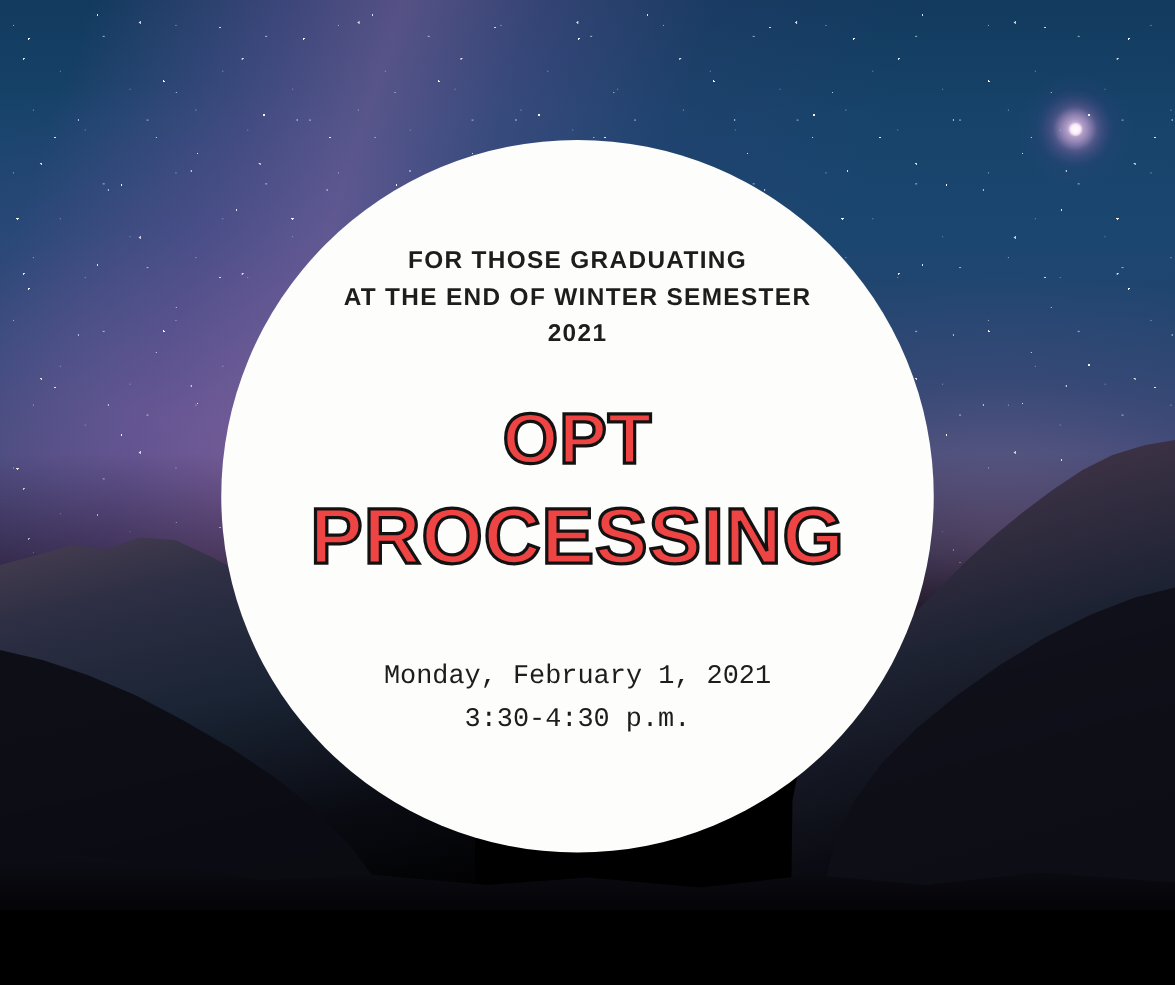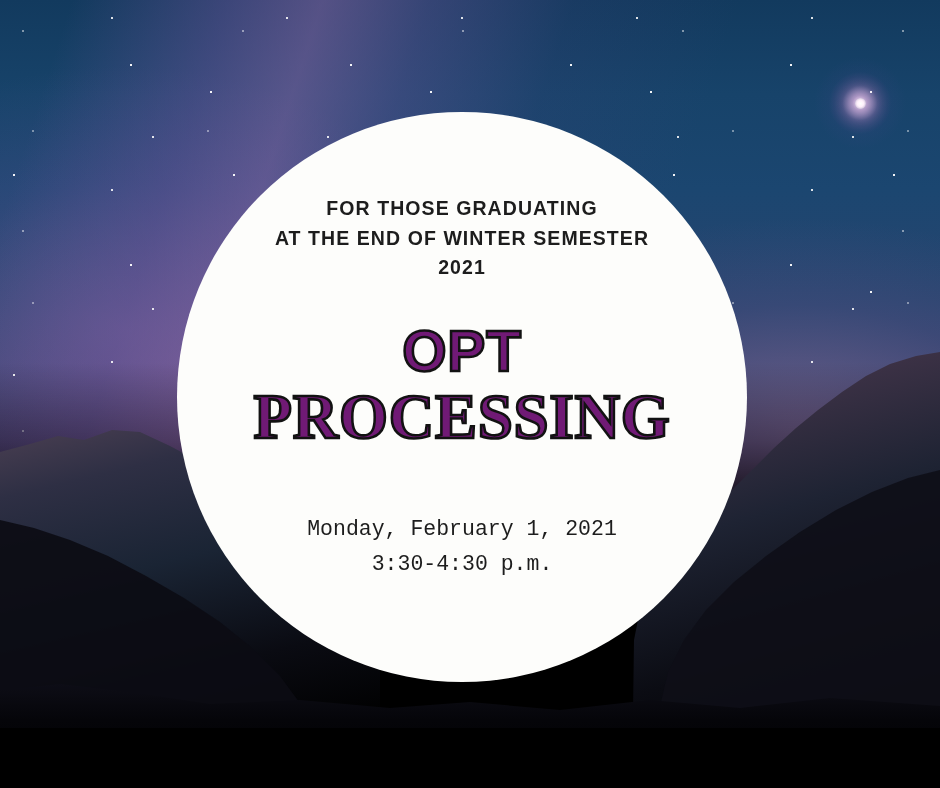--- a/index.html
+++ b/index.html
@@ -172,27 +172,27 @@
     color: #1d1d1d;
     white-space: pre-line;
   }
 
   .headline {
     font-family: "Liberation Sans", sans-serif;
     font-weight: 700;
     font-size: 63px;
     line-height: 0.93;
     letter-spacing: 0.012em;
-    color: #701a75;
+    color: #ef4444;
     margin-top: 42px;
     -webkit-text-stroke: 2.6px #121212;
     text-transform: uppercase;
   }
   .headline .l1 { display:block; font-size: 57px; }
-  .headline .l2 { display:block; font-size: 63px; margin-top: 10px; font-family: Liberation Serif, serif; }
+  .headline .l2 { display:block; font-size: 63px; margin-top: 22px; }
 
   .datetime {
     font-family: Liberation Mono, monospace;
     font-size: 21.5px;
     font-weight: 500;
     line-height: 1.62;
     color: #1d1d1d;
     margin-top: 66px;
     white-space: pre-line;
   }

